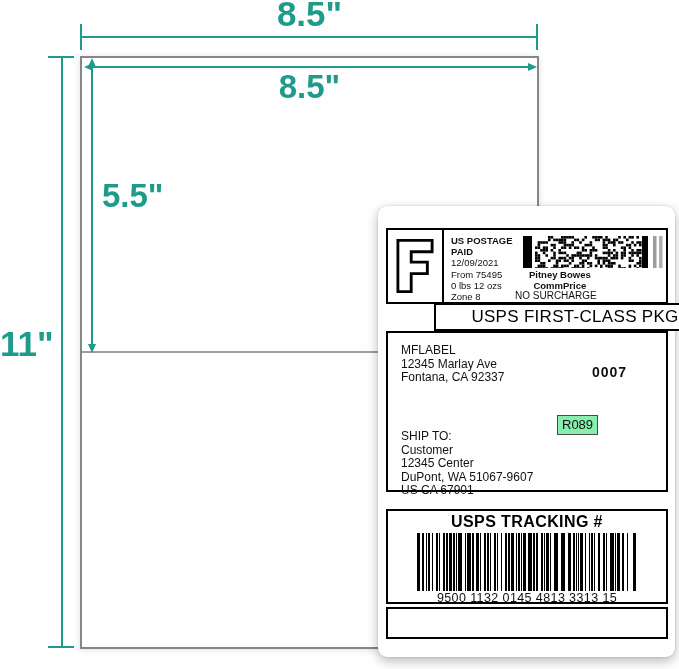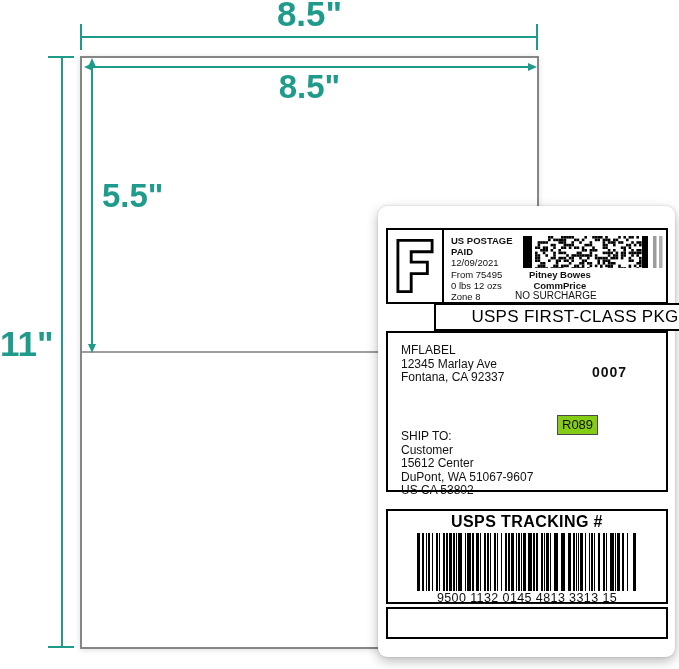--- a/index.html
+++ b/index.html
@@ -46,27 +46,27 @@
   
   .box-service { top: 97px; height: 28px; display: flex; align-items: center; justify-content: center;
                  font-size: 17px; letter-spacing: 0.3px; color: #000; margin-left: 48px; }
 
   
   .box-address { top: 125px; height: 161px; }
   .addr { position: absolute; font-size: 12px; line-height: 13.6px; color: #111; }
   .from-block { left: 13px; top: 11px; }
   .batch { position: absolute; left: 204px; top: 31px; font-size: 14px; font-weight: bold; letter-spacing: 1px; color: #111; }
   .shipto-block { left: 13px; top: 97px; }
-  .route { position: absolute; left: 169px; top: 82px; border: 1.5px solid #4a4a4a; padding: 1px 4px 2px 4px; font-size: 13px; color: #111; background: #84cc16; }
+  .route { position: absolute; left: 169px; top: 82px; border: 1.5px solid #4a4a4a; padding: 1px 4px 2px 4px; font-size: 13px; color: #111; background: #86efac; }
 
   
   .box-tracking { top: 303px; height: 95px; text-align: center; }
   .tracking-heading { margin-top: 2px; font-size: 16px; font-weight: bold; letter-spacing: 0.4px; color: #000; }
   .bc1d { display: block; width: 221px; height: 58px; margin: 2px auto 0 auto; }
-  .tracking-number { font-size: 12.5px; letter-spacing: 0.4px; color: #111; margin-top: 0px; text-decoration: underline; }
+  .tracking-number { font-size: 12.5px; letter-spacing: 0.4px; color: #111; margin-top: 0px; }
 
   
   .box-empty { top: 401px; height: 32px; }
 </style>
 </head>
 <body>
 
 <div class="canvas">
 
   <div class="center-wrap dim-label" style="top:-4px; font-size:35px;">8.5"</div>
@@ -375,23 +375,23 @@
     <div class="lbox box-address">
       <div class="addr from-block">
         <div>MFLABEL</div>
         <div>12345 Marlay Ave</div>
         <div>Fontana, CA 92337</div>
       </div>
       <div class="batch">0007</div>
       <div class="addr shipto-block">
         <div>SHIP TO:</div>
         <div>Customer</div>
-        <div>15612 Center</div>
+        <div>12345 Center</div>
         <div>DuPont, WA 51067-9607</div>
-        <div>US CA 53802</div>
+        <div>US CA 67901</div>
       </div>
       <div class="route">R089</div>
     </div>
 
     <div class="lbox box-tracking">
       <div class="tracking-heading">USPS TRACKING #</div>
       <svg class="bc1d" id="bc1d" viewBox="0 0 221 58" preserveAspectRatio="none">
           <rect x="0" y="0" width="3" height="58" fill="#000"></rect>
           <rect x="5" y="0" width="2" height="58" fill="#000"></rect>
           <rect x="9" y="0" width="1" height="58" fill="#000"></rect>

